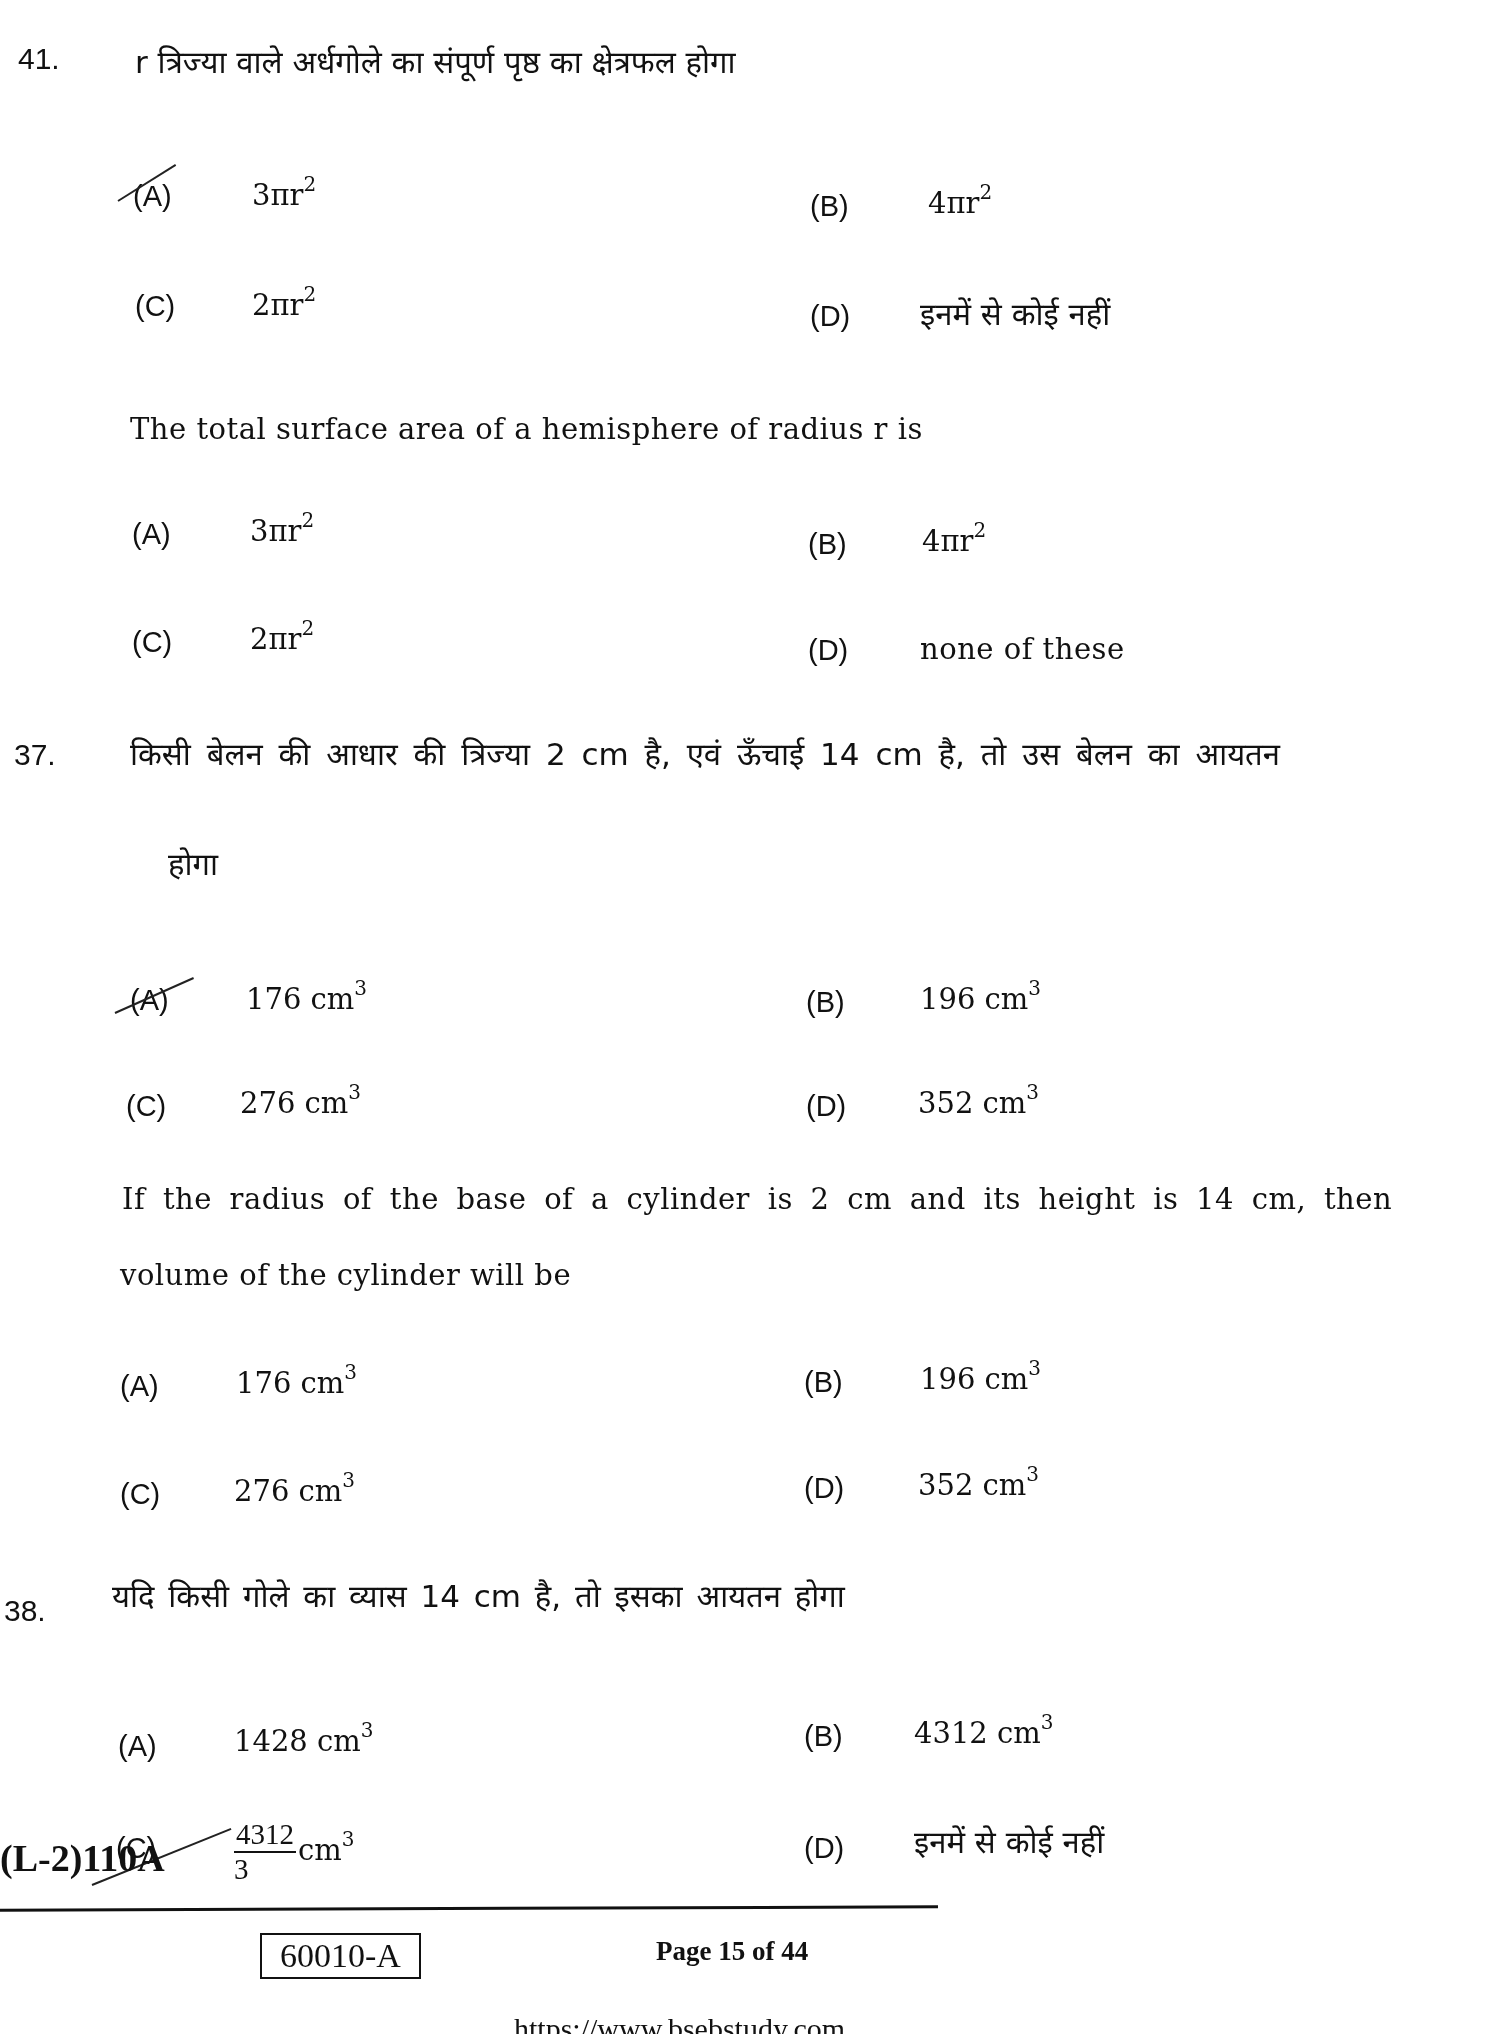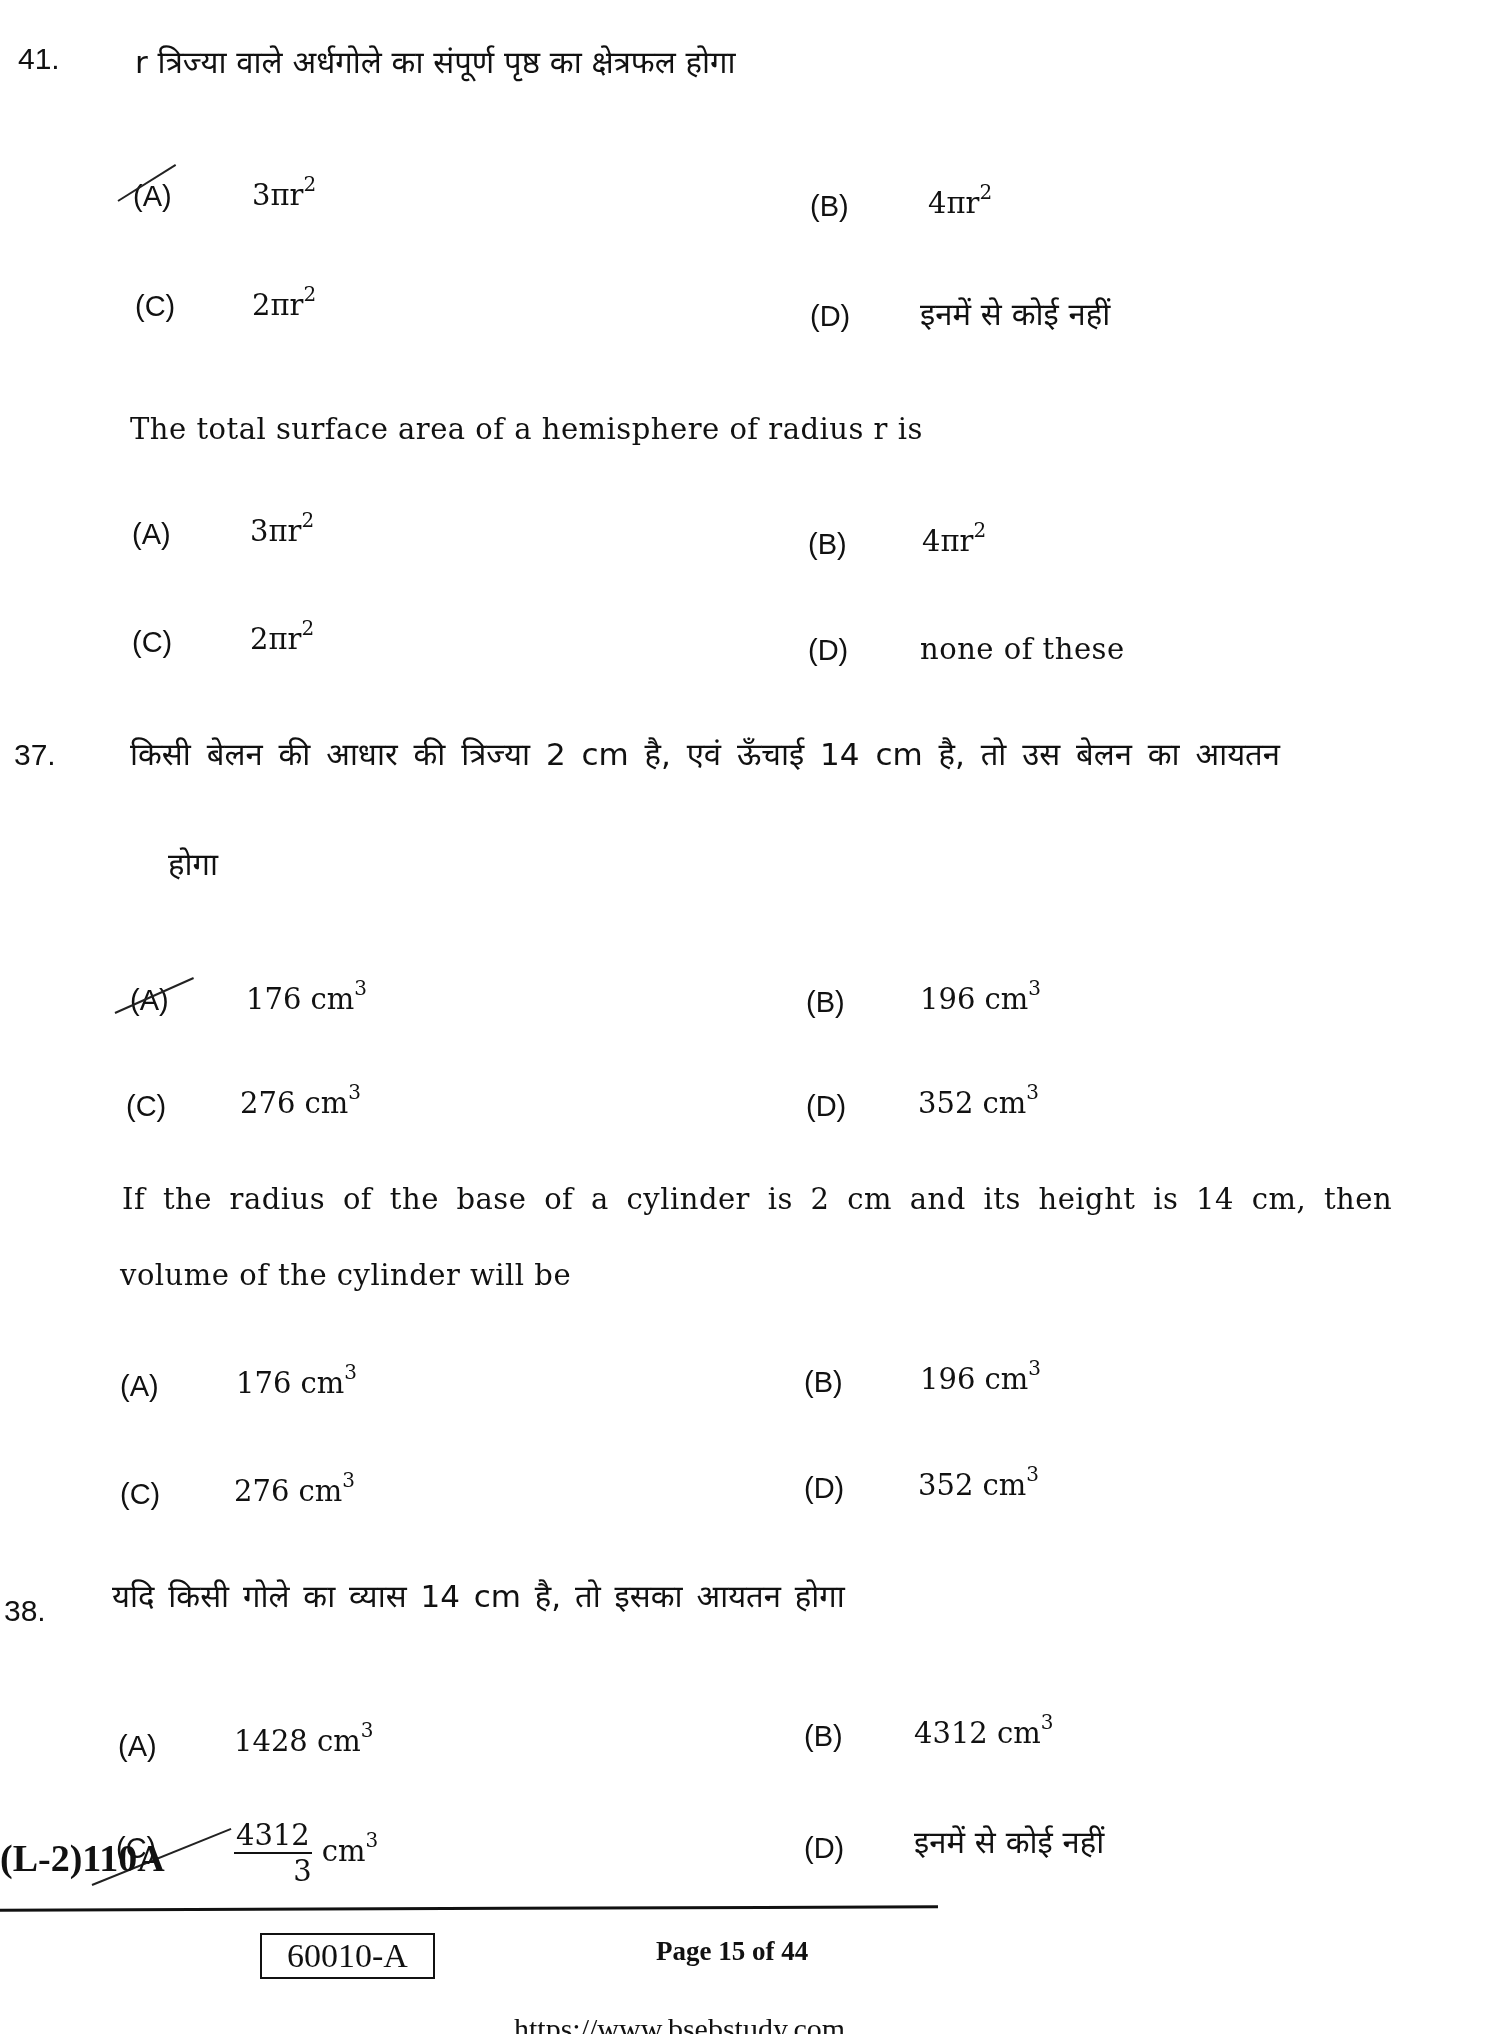--- a/index.html
+++ b/index.html
@@ -6,26 +6,26 @@
   body { width: 1505px; height: 2034px; position: relative; overflow: hidden;
          font-family: "DejaVu Serif", serif; color: #111; }
   .abs { position: absolute; white-space: nowrap; }
   .qnum { font-family: "Liberation Sans", sans-serif; font-size: 30px; }
   .hi { font-family: "DejaVu Sans", sans-serif; font-size: 31px; }
   .en { font-family: "DejaVu Serif", serif; font-size: 29px; letter-spacing: 0.5px; }
   .lbl { font-family: "Liberation Sans", sans-serif; font-size: 29px; }
   .val { font-family: "DejaVu Serif", serif; font-size: 29px; }
   sup { font-size: 20px; vertical-align: 14px; line-height: 0; }
   .tick { position: absolute; border-top: 2.5px solid #222; transform-origin: left center; }
-  .frac { display: inline-block; vertical-align: middle; text-align: right; margin-right: 10px; }
+  .frac { display: inline-block; vertical-align: middle; text-align: left; margin-right: 2px; font-family: Liberation Serif, serif; }
   .frac .num { display: block; border-bottom: 2px solid #111; padding: 0 2px; }
   .frac .den { display: block; }
   .footer-rule { position: absolute; left: 0; top: 1907px; width: 938px; border-top: 3px solid #111; transform: rotate(-0.2deg); }
   .ref { font-family: "Liberation Serif", serif; font-weight: bold; font-size: 38px; }
-  .code-box { border: 2px solid #111; padding: 2px 25px; font-family: "Liberation Serif", serif; font-size: 34px; }
+  .code-box { border: 2px solid #111; padding: 2px 18px; font-family: "Liberation Serif", serif; font-size: 34px; }
   .page { font-family: "Liberation Serif", serif; font-weight: bold; font-size: 27px; }
   .url { font-family: "Liberation Serif", serif; font-size: 30px; }
 </style>
 </head>
 <body>
 
 <div class="abs qnum" style="left:18px; top:42px;">41.</div>
 <div class="abs hi" style="left:135px; top:40px;">r त्रिज्या वाले अर्धगोले का संपूर्ण पृष्ठ का क्षेत्रफल होगा</div>
 
 <div class="abs lbl" style="left:133px; top:180px;">(A)</div>

